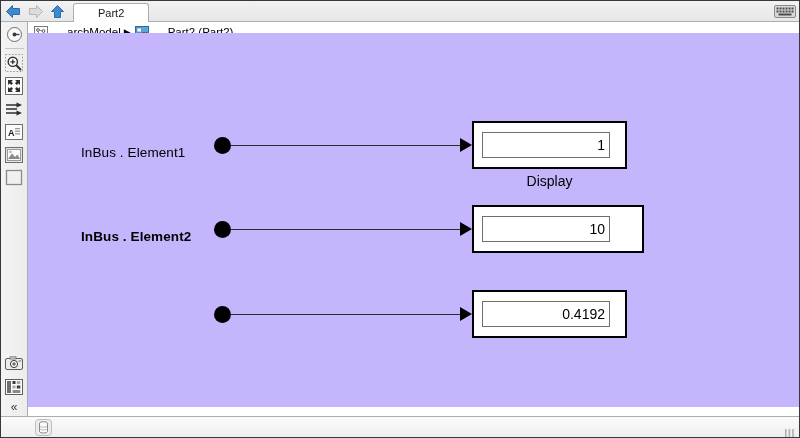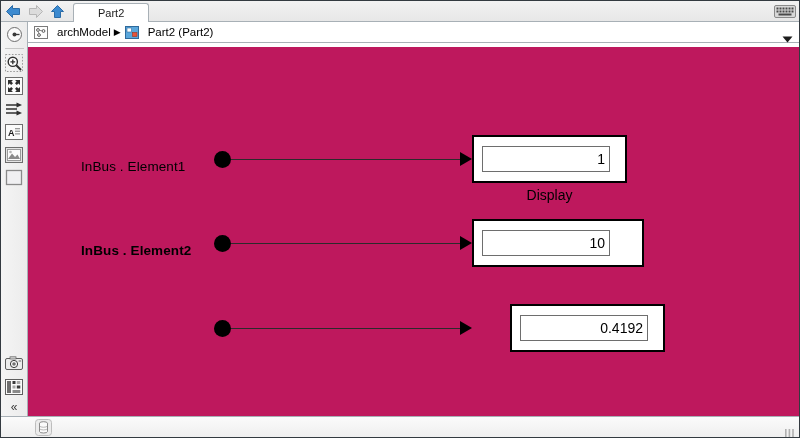--- a/index.html
+++ b/index.html
@@ -72,21 +72,21 @@
     background: #ffffff;
     border-bottom: 1px solid #a8b0b6;
     box-sizing: border-box;
     display: flex;
     align-items: center;
     padding-left: 6px;
   }
   .crumb {
     display: flex;
     align-items: center;
-    gap: 9px;
+    gap: 19px;
     font-size: 11.5px;
     color: #000;
     white-space: nowrap;
   }
   .crumb-sep {
     margin: 0 4px 0 3px;
     font-size: 9px;
     color: #000;
   }
   .crumb-drop {
@@ -122,23 +122,23 @@
   }
   .collapse {
     width: 26px; height: 20px;
     display: flex; align-items: center; justify-content: center;
     font-size: 12px; color: #3c3c3c;
   }
 
   
   .canvas {
     position: absolute;
-    left: 27px; top: 46px;
+    left: 27px; top: 32px;
     width: 772px; height: 374px;
-    background: #be185d;
+    background: #c4b5fd;
     overflow: hidden;
   }
 
   .port-label {
     position: absolute;
     font-size: 13.5px;
     color: #000;
     white-space: nowrap;
     letter-spacing: 0.1px;
   }
@@ -406,21 +406,21 @@
     <div class="sig-arrow" style="left:432px; top:189px;"></div>
 
     <div class="display-block" style="left:444px; top:172px; width:172px; height:48px;">
       <div class="display-inner" style="width:128px;">10</div>
     </div>
 
     <div class="port-dot" style="left:186px; top:273px;"></div>
     <div class="sig-line" style="left:203px; top:281px; width:229px;"></div>
     <div class="sig-arrow" style="left:432px; top:274px;"></div>
 
-    <div class="display-block" style="left:444px; top:257px; width:155px; height:48px;margin-left:38px;">
+    <div class="display-block" style="left:444px; top:257px; width:155px; height:48px;">
       <div class="display-inner" style="width:128px;">0.4192</div>
     </div>
   </div>
 
   <div class="statusbar">
     <div class="status-db">
       <svg width="17" height="17" viewBox="0 0 17 17">
         <rect x="0.5" y="0.5" width="16" height="16" rx="3" fill="#ececec" stroke="#bdbdbd"></rect>
         <g fill="#fbfbfb" stroke="#6e6e6e" stroke-width="0.8">
           <ellipse cx="8.5" cy="4.3" rx="4" ry="1.6"></ellipse>

